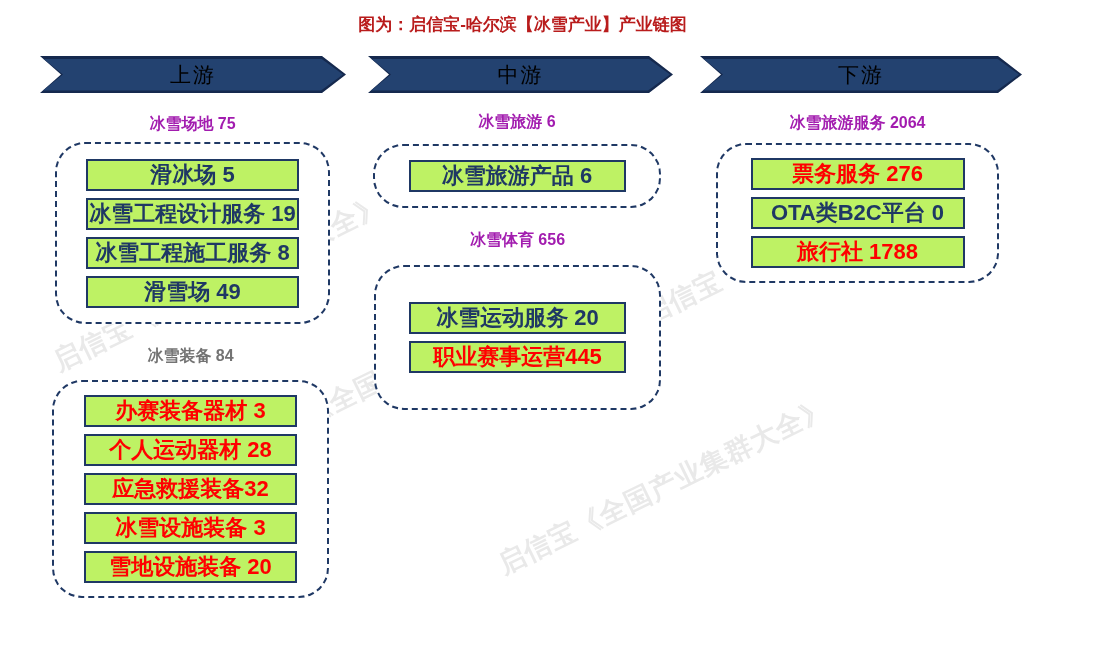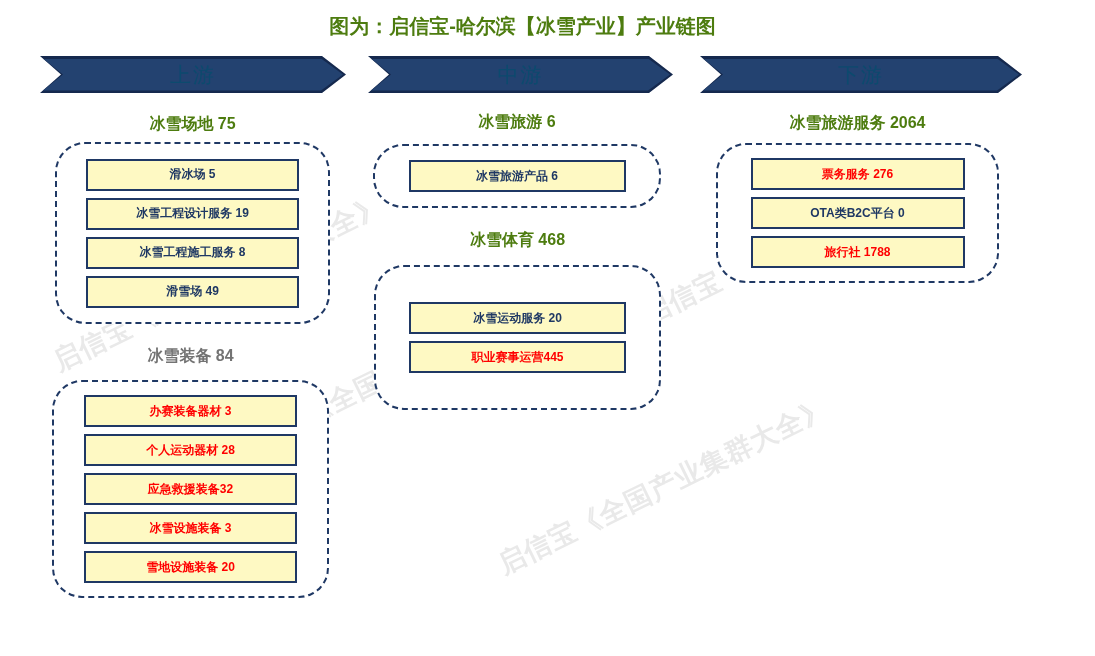--- a/index.html
+++ b/index.html
@@ -9,53 +9,53 @@
   }
   
   .wm{
     position:absolute;z-index:0;color:#e9e9e9;font-size:27px;font-weight:bold;
     white-space:nowrap;transform:rotate(-26deg);transform-origin:0 50%;
     letter-spacing:1px;user-select:none;
   }
   
   .title{
     position:absolute;left:0;top:13px;width:1045px;text-align:center;z-index:2;
-    font-size:20px;font-weight:bold;color:#4d7c0f;
+    font-size:17px;font-weight:bold;color:#b91c1c;
   }
   
   .stage{position:absolute;top:56px;height:37px;z-index:2;}
   .chev-outer{
     position:absolute;left:0;top:0;right:0;bottom:0;background:#15294e;
     clip-path:polygon(0% 0%,calc(100% - 24px) 0%,100% 50%,calc(100% - 24px) 100%,0% 100%,21px 50%);
   }
   .chev-inner{
     position:absolute;left:3px;top:2.5px;right:3px;bottom:2.5px;background:#234270;
     clip-path:polygon(0% 0%,calc(100% - 22px) 0%,100% 50%,calc(100% - 22px) 100%,0% 100%,20px 50%);
   }
   .stage-label{
     position:absolute;left:0;top:0;width:100%;height:100%;display:flex;
-    align-items:center;justify-content:center;color:#0c4a6e;font-size:21px;
+    align-items:center;justify-content:center;color:#000000;font-size:21px;
     font-weight:normal;letter-spacing:2px;
   }
   
   .group-header{
-    position:absolute;z-index:2;text-align:center;font-size:16px;font-weight:bold;color:#4d7c0f;
+    position:absolute;z-index:2;text-align:center;font-size:16px;font-weight:bold;color:#a21caf;
   }
   .group-header.red{color:#737373;}
   
   .dashed{
     position:absolute;z-index:1;border:2.6px dashed #1f3864;border-radius:30px;
     background:#ffffff;display:flex;flex-direction:column;align-items:center;
     justify-content:center;gap:7px;box-sizing:border-box;
   }
   
   .item{
-    background:#fef9c3;border:2px solid #1f3864;height:28px;box-sizing:content-box;
+    background:#bef264;border:2px solid #1f3864;height:28px;box-sizing:content-box;
     display:flex;align-items:center;justify-content:center;
-    font-size:12px;font-weight:bold;flex:0 0 auto;
+    font-size:22px;font-weight:bold;flex:0 0 auto;
   }
   .item.navy{color:#1f3864;}
   .item.red{color:#ff0000;}
   .w-up{width:209px;}
   .w-mid{width:213px;}
   .w-down{width:210px;}
 </style>
 </head>
 <body>
 
@@ -99,21 +99,21 @@
     <div class="item red w-up">应急救援装备32</div>
     <div class="item red w-up">冰雪设施装备 3</div>
     <div class="item red w-up">雪地设施装备 20</div>
   </div>
 
   <div class="group-header" style="left:373px;top:112px;width:288px">冰雪旅游 6</div>
   <div class="dashed" style="left:373px;top:144px;width:288px;height:64px">
     <div class="item navy w-mid">冰雪旅游产品 6</div>
   </div>
 
-  <div class="group-header" style="left:374px;top:230px;width:287px">冰雪体育 468</div>
+  <div class="group-header" style="left:374px;top:230px;width:287px">冰雪体育 656</div>
   <div class="dashed" style="left:374px;top:265px;width:287px;height:145px">
     <div class="item navy w-mid">冰雪运动服务 20</div>
     <div class="item red w-mid">职业赛事运营445</div>
   </div>
 
   <div class="group-header" style="left:716px;top:113px;width:283px">冰雪旅游服务 2064</div>
   <div class="dashed" style="left:716px;top:143px;width:283px;height:140px">
     <div class="item red w-down">票务服务 276</div>
     <div class="item navy w-down">OTA类B2C平台 0</div>
     <div class="item red w-down">旅行社 1788</div>

